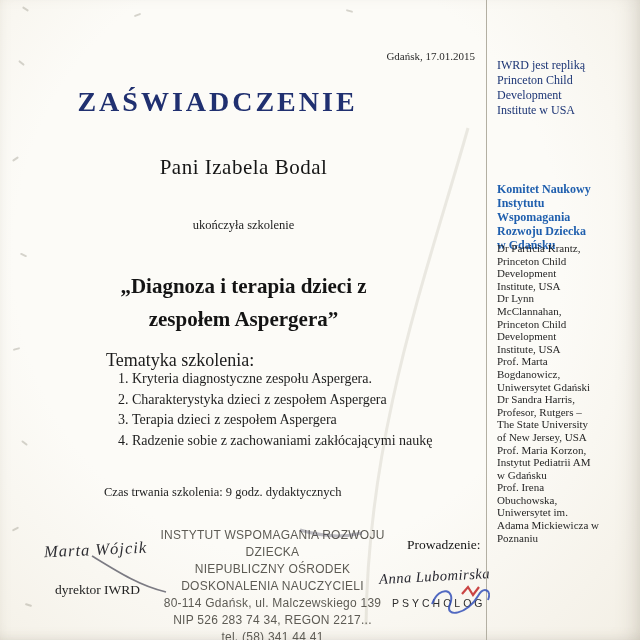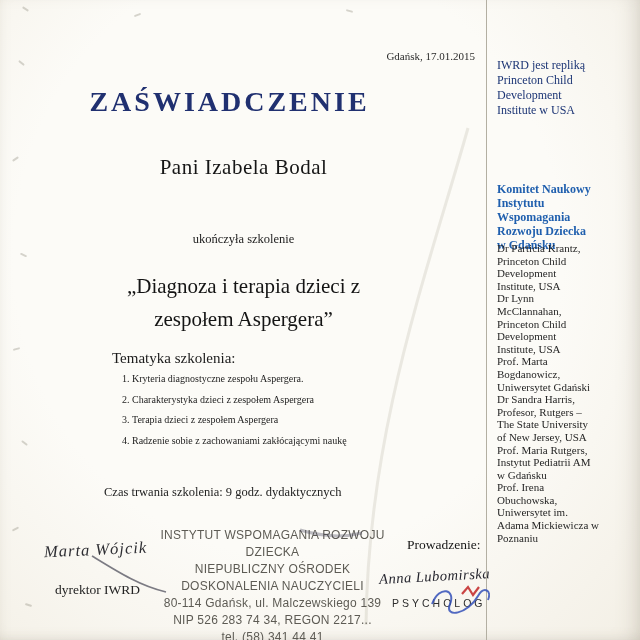--- a/index.html
+++ b/index.html
@@ -13,37 +13,37 @@
     overflow: hidden;
     box-shadow: inset -16px 0 22px -14px rgba(115,105,85,.28),
                 inset 0 -10px 16px -12px rgba(115,105,85,.20),
                 inset 10px 0 16px -14px rgba(115,105,85,.15);
   }
   .abs { position: absolute; }
 
   .date-line { top: 50px; left: 250px; width: 225px; text-align: right;
                font-size: 11px; color: #2b2b2b; }
 
-  .cert-title { top: 86px; left: 12px; width: 435px; text-align: center;
+  .cert-title { top: 86px; left: 0; width: 435px; text-align: center;
                 font-size: 28px; font-weight: bold; letter-spacing: 3px;
                 color: #203070; }
 
   .recipient { top: 155px; left: 0; width: 487px; text-align: center;
                font-size: 21px; color: #161616; letter-spacing: .5px; }
 
-  .completion { top: 232px; left: 0; width: 487px; text-align: center;
+  .completion { top: 218px; left: 0; width: 487px; text-align: center;
                 font-size: 12.5px; color: #222; }
 
   .course { top: 270px; left: 0; width: 487px; text-align: center;
-            font-size: 21px; font-weight: normal; line-height: 1.55; color: #141414; }
+            font-size: 21px; font-weight: bold; line-height: 1.55; color: #141414; }
 
-  .topics-head { top: 350px; left: 106px; font-size: 15px; color: #1c1c1c; margin-left: 6px; }
+  .topics-head { top: 350px; left: 106px; font-size: 18px; color: #1c1c1c; }
 
   .topics { top: 370px; left: 108px; width: 360px; margin: 0; padding: 0 0 0 24px;
-            font-size: 10px; color: #1d1d1d; }
+            font-size: 14px; color: #1d1d1d; }
   .topics li { margin-bottom: 3.5px; line-height: 17px; }
 
   .duration { top: 485px; left: 104px; font-size: 12.5px; color: #222; }
 
   .inst { top: 527px; left: 150px; width: 245px; text-align: center;
           font-family: "Liberation Sans", sans-serif;
           font-size: 12px; line-height: 1.42; color: #5d5b54; letter-spacing: .25px; }
 
   .sig-marta { top: 540px; left: 44px; font-size: 16.5px; font-style: italic;
                letter-spacing: 1px; color: #2e2e33; transform: rotate(-2.5deg); }
@@ -153,21 +153,21 @@
       <div>Princeton Child</div>
       <div>Development</div>
       <div>Institute, USA</div>
       <div>Prof. Marta</div>
       <div>Bogdanowicz,</div>
       <div>Uniwersytet Gdański</div>
       <div>Dr Sandra Harris,</div>
       <div>Profesor, Rutgers –</div>
       <div>The State University</div>
       <div>of New Jersey, USA</div>
-      <div>Prof. Maria Rutgers,</div>
+      <div>Prof. Maria Korzon,</div>
       <div>Instytut Pediatrii AM</div>
       <div>w Gdańsku</div>
       <div>Prof. Irena</div>
       <div>Obuchowska,</div>
       <div>Uniwersytet im.</div>
       <div>Adama Mickiewicza w</div>
       <div>Poznaniu</div>
     </div>
 
   <svg class="abs ink" style="top:0;left:0;" width="640" height="640" viewBox="0 0 640 640">

